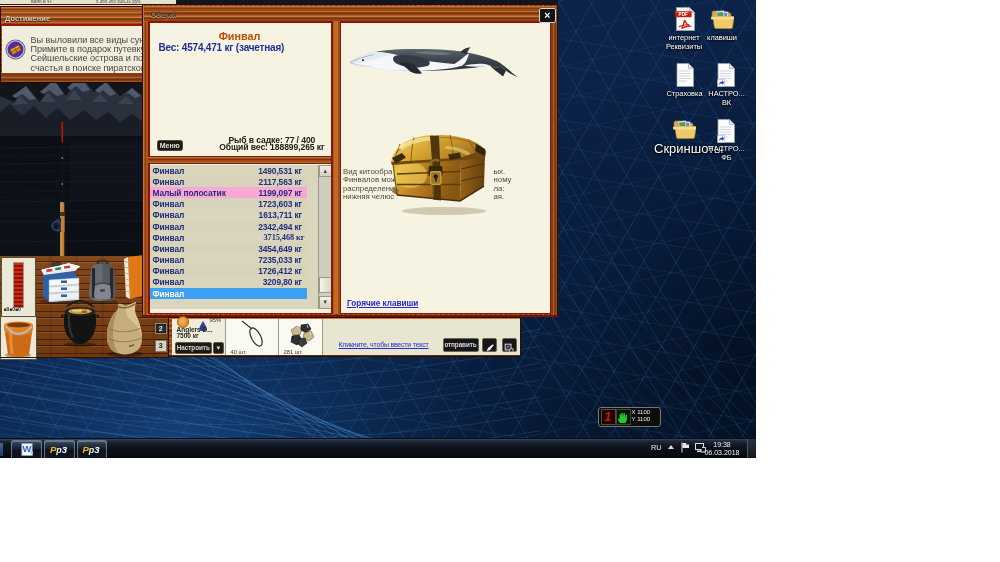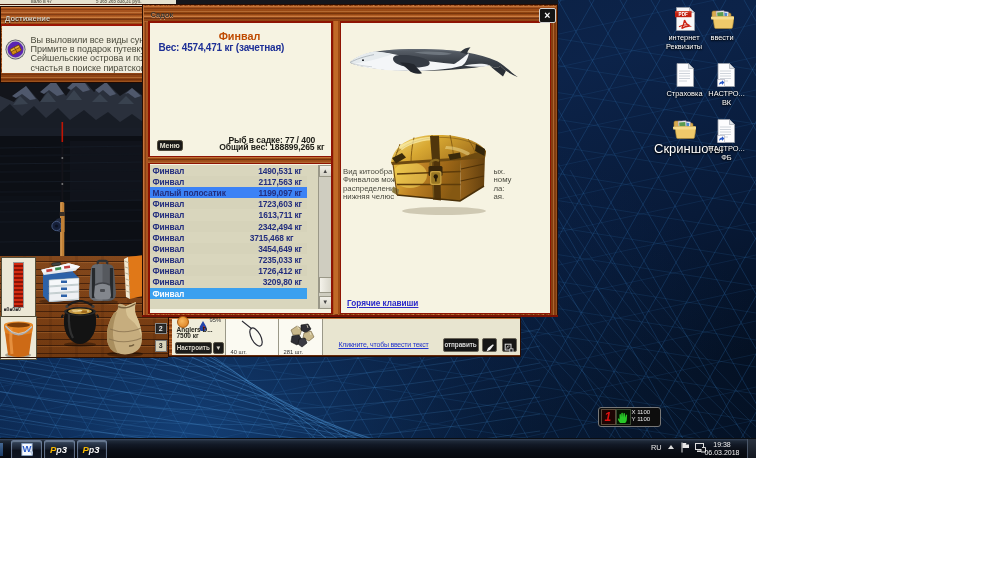--- a/index.html
+++ b/index.html
@@ -201,21 +201,21 @@
         <rect x="9" y="2.5" width="8" height="10" fill="#fff" stroke="#98a" stroke-width="0.5"></rect>
         <rect x="10" y="3.7" width="6" height="5.5" fill="#4a8ad0"></rect>
       </g>
       <g transform="rotate(-5 9 7)">
         <rect x="5.5" y="2" width="8" height="10.5" fill="#f4f4ef" stroke="#98a" stroke-width="0.5"></rect>
         <rect x="6.4" y="3.2" width="6.2" height="6" fill="#5a9a50"></rect>
       </g>
 <path d="M1 7.5 h21 q1.2 0 1 1.2 l-1.4 9.5 q-0.2 1.3 -1.5 1.3 h-15.2 q-1.3 0 -1.5-1.3 l-1.4-9.5 q-0.2-1.2 1-1.2 z" fill="#efc96a" stroke="#b08a30" stroke-width="0.6"></path>
 <path d="M1 7.5 h21 q1.2 0 1 1.2 l-0.25 1.8 h-22.5 l-0.25-1.8 q-0.2-1.2 1-1.2 z" fill="#f7dc8c"></path>
 </svg>
-    <div style="position:absolute;left:692.0px;top:33px;width:60px;text-align:center;font-size:7.4px;line-height:9.2px;color:#fff;text-shadow:0 1px 2px #000,0 0 2px #000;">ввести</div>
+    <div style="position:absolute;left:692.0px;top:33px;width:60px;text-align:center;font-size:7.4px;line-height:9.2px;color:#fff;text-shadow:0 1px 2px #000,0 0 2px #000;">клавиши</div>
     <svg style="position:absolute;left:676px;top:62.5px" width="18" height="24" viewBox="0 0 18 24">
 <path d="M1 0.5 h11.5 l5 5 v18 h-16.5 z" fill="#fdfdfe" stroke="#9aa0a8" stroke-width="0.8"></path>
 <path d="M12.5 0.5 l5 5 h-5 z" fill="#dfe3e8" stroke="#9aa0a8" stroke-width="0.6"></path>
 <g stroke="#c3c9d2" stroke-width="0.8">
 <line x1="3" y1="8" x2="14" y2="8"></line>
         <line x1="3" y1="10.5" x2="14" y2="10.5"></line>
 <line x1="3" y1="13" x2="14" y2="13"></line>
         <line x1="3" y1="15.5" x2="14" y2="15.5"></line>
 <line x1="3" y1="18" x2="11" y2="18"></line>
 </g>
@@ -414,21 +414,21 @@
 <rect x="5.5" y="8" width="10" height="6" rx="0.8" fill="#d28c14" stroke="#6b4206" stroke-width="0.7"></rect>
 <rect x="5.5" y="8" width="10" height="2.5" rx="0.8" fill="#eab23c" stroke="#6b4206" stroke-width="0.7"></rect>
 <line x1="10.5" y1="8" x2="10.5" y2="14" stroke="#6b4206" stroke-width="0.7"></line>
 </g>
       </svg>
 <div style="position:absolute;left:30.5px;top:29.5px;font:9.1px 'Liberation Sans';line-height:9.4px;color:#4a4a3c;letter-spacing:-0.05px;white-space:nowrap;">Вы выловили все виды сундуков!<br>Примите в подарок путевку на<br>Сейшельские острова и поищите<br>счастья в поиске пиратского клада</div>
 </div>
 <div style="position:absolute;left:141.5px;top:4px;width:416px;height:312.5px;">
 <div style="position:absolute;left:0;top:0;width:100%;height:100%;background:#a4531c;background-image:repeating-linear-gradient(90deg,rgba(255,190,120,0.30) 0 1px,rgba(0,0,0,0) 1px 2px,rgba(70,25,5,0.34) 2px 3px,rgba(0,0,0,0) 3px 5px),repeating-linear-gradient(90deg,rgba(0,0,0,0) 0 9px,rgba(255,170,90,0.18) 9px 11px,rgba(60,22,4,0.22) 11px 13px),linear-gradient(90deg,#aa5520,#8e420e 45%,#a85420 70%,#843c0e);border:1px solid #2a0d02;box-sizing:border-box;"></div>
 <div style="position:absolute;left:2px;top:2px;width:412px;height:16px;background:#a4531c;background-image:repeating-linear-gradient(180deg,rgba(255,190,120,0.30) 0 1px,rgba(0,0,0,0) 1px 2px,rgba(70,25,5,0.34) 2px 3px,rgba(0,0,0,0) 3px 5px),repeating-linear-gradient(180deg,rgba(0,0,0,0) 0 9px,rgba(255,170,90,0.18) 9px 11px,rgba(60,22,4,0.22) 11px 13px),linear-gradient(180deg,#aa5520,#8e420e 45%,#a85420 70%,#843c0e);"></div>
-<div style="position:absolute;left:9px;top:6px;font:bold 7.5px 'Liberation Sans';color:#3a3530;text-shadow:0 1px 0 rgba(255,220,180,0.5);">Садок</div>
+<div style="position:absolute;left:9px;top:6px;font:bold 7.5px 'Liberation Sans';color:#3a3530;text-shadow:0 1px 0 rgba(255,220,180,0.5);">Общий</div>
 <div style="position:absolute;left:6.5px;top:17px;width:403px;height:293px;background:#8e1403;"></div>
 <div style="position:absolute;left:8px;top:18.5px;width:400px;height:290px;background:#f6f3e2;"></div>
 <div style="position:absolute;left:189px;top:17px;width:10px;height:293px;background:linear-gradient(90deg,#8e1403 0 1.5px,#b0581e 1.5px 3px,#c06a28 3px 7px,#a04d16 7px 8.5px,#8e1403 8.5px 10px);"></div>
 
 <div style="position:absolute;left:8px;top:18.5px;width:180px;height:133.7px;background:#f6f3e2;">
 <div style="position:absolute;left:0;top:7px;width:100%;text-align:center;font:bold 10.8px 'Liberation Sans';color:#bf4a00;">Финвал</div>
 <div style="position:absolute;left:9px;top:19.5px;font:bold 10px 'Liberation Sans';color:#1d2f96;letter-spacing:-0.2px;white-space:nowrap;">Вес: 4574,471 кг (зачетная)</div>
 <div style="position:absolute;left:7px;top:117px;width:24.5px;height:9.5px;background:#191917;border-radius:2.5px;border:1px solid #504a3a;color:#e6e2d2;font:bold 7px 'Liberation Sans';text-align:center;line-height:9.5px;">Меню</div>
 <div style="position:absolute;right:5px;top:114px;font:bold 8.6px 'Liberation Sans';color:#20201a;text-align:center;line-height:7.7px;letter-spacing:-0.1px;">Рыб в садке: 77 / 400<br>Общий вес: 188899,265 кг</div>
 </div>
@@ -436,39 +436,39 @@
 <div style="position:absolute;left:8px;top:160.5px;width:180px;height:144.2px;background:#d9d6bd;font:bold 8.4px 'Liberation Sans';letter-spacing:-0.1px;">
 <div style="position:absolute;left:0;top:0.2px;width:157px;">
           <div style="position:relative;height:11.18px;background:#d9d6bd;color:#232e7e;">
             <span style="position:absolute;left:3px;top:1px;">Финвал</span>
             <span style="position:absolute;right:4.5px;top:1px;">1490,531 кг</span>
           </div>
           <div style="position:relative;height:11.18px;background:#d6d3ba;color:#232e7e;">
             <span style="position:absolute;left:3px;top:1px;">Финвал</span>
             <span style="position:absolute;right:4.5px;top:1px;">2117,563 кг</span>
           </div>
-          <div style="position:relative;height:11.18px;background:#3b82f6;color:#232e7e;">
+          <div style="position:relative;height:11.18px;background:#f9a8d4;color:#232e7e;">
             <span style="position:absolute;left:3px;top:1px;">Малый полосатик</span>
             <span style="position:absolute;right:4.5px;top:1px;">1199,097 кг</span>
           </div>
           <div style="position:relative;height:11.18px;background:#d6d3ba;color:#232e7e;">
             <span style="position:absolute;left:3px;top:1px;">Финвал</span>
             <span style="position:absolute;right:4.5px;top:1px;">1723,603 кг</span>
           </div>
           <div style="position:relative;height:11.18px;background:#d9d6bd;color:#232e7e;">
             <span style="position:absolute;left:3px;top:1px;">Финвал</span>
             <span style="position:absolute;right:4.5px;top:1px;">1613,711 кг</span>
           </div>
           <div style="position:relative;height:11.18px;background:#d6d3ba;color:#232e7e;">
             <span style="position:absolute;left:3px;top:1px;">Финвал</span>
             <span style="position:absolute;right:4.5px;top:1px;">2342,494 кг</span>
           </div>
           <div style="position:relative;height:11.18px;background:#d9d6bd;color:#232e7e;">
             <span style="position:absolute;left:3px;top:1px;">Финвал</span>
-            <span style="position:absolute;right:13px;top:1px;">3715,468 кг</span>
+            <span style="position:absolute;right:2px;top:1px;font-family:Liberation Serif, serif;">3715,468 кг</span>
           </div>
           <div style="position:relative;height:11.18px;background:#d6d3ba;color:#232e7e;">
             <span style="position:absolute;left:3px;top:1px;">Финвал</span>
             <span style="position:absolute;right:4.5px;top:1px;">3454,649 кг</span>
           </div>
           <div style="position:relative;height:11.18px;background:#d9d6bd;color:#232e7e;">
             <span style="position:absolute;left:3px;top:1px;">Финвал</span>
             <span style="position:absolute;right:4.5px;top:1px;">7235,033 кг</span>
           </div>
           <div style="position:relative;height:11.18px;background:#d6d3ba;color:#232e7e;">

